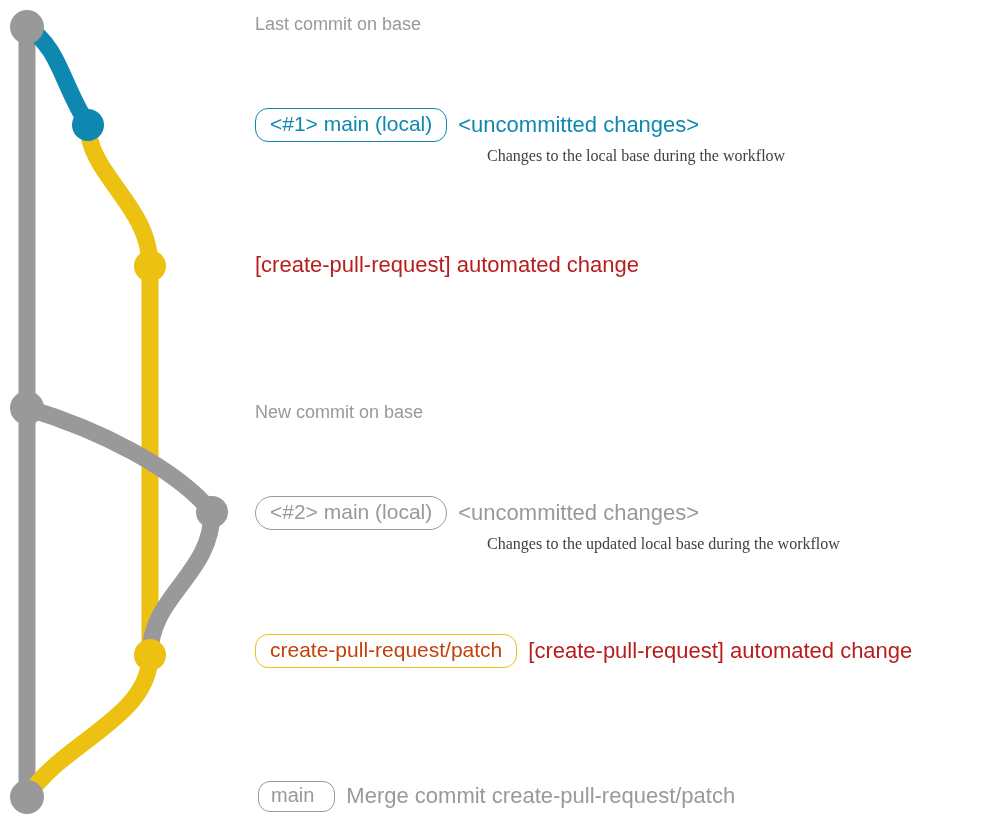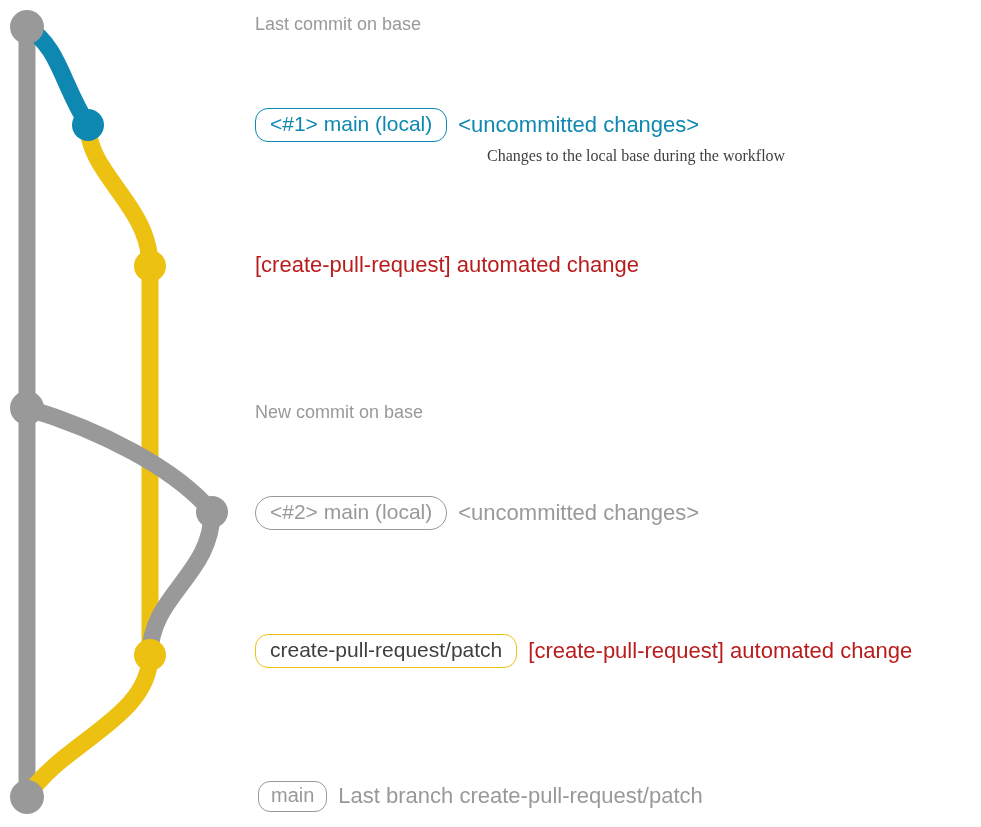--- a/index.html
+++ b/index.html
@@ -40,22 +40,22 @@
     border-radius: 13px;
     padding: 3px 14px 5px 14px;
     font-size: 21px;
     line-height: 1.15;
     color: #999999;
     background: transparent;
     white-space: nowrap;
   }
   .pill.teal  { border-color: #0e88b1; color: #0e88b1; }
   .pill.gray  { border-color: #999999; color: #999999; border-radius: 17px; }
-  .pill.yellow{ border-color: #edc111; color: #404040; }
-  .pill.small { padding: 2px 12px 4px 12px; border-radius: 12px; font-size: 20px; }
+  .pill.yellow{ border-color: #edc111; color: #c2410c; }
+  .pill.small { padding: 2px 20px 4px 12px; border-radius: 12px; font-size: 20px; }
 
   .headline {
     font-size: 22px;
     line-height: 1.2;
     white-space: nowrap;
   }
   .headline.teal   { color: #0e88b1; }
   .headline.gray   { color: #999999; }
   .headline.yellow { color: #b91c1c; }
 
@@ -118,26 +118,27 @@
 
   <div class="row" style="left:255px; top:252px;">
     <span class="headline yellow">[create-pull-request] automated change</span>
   </div>
 
   <div class="row" style="left:255px; top:496px;">
     <span class="pill gray">&lt;#2&gt; main (local)</span>
     <span class="gap"></span>
     <span class="headline gray">&lt;uncommitted changes&gt;</span>
   </div>
+  <div class="subtext" style="left:487px; top:534px;">Changes to the updated local base during the workflow</div>
 
   <div class="row" style="left:255px; top:634px;">
     <span class="pill yellow">create-pull-request/patch</span>
     <span class="gap"></span>
     <span class="headline yellow">[create-pull-request] automated change</span>
   </div>
 
   <div class="row" style="left:258px; top:781px;">
     <span class="pill gray small">main</span>
     <span class="gap"></span>
-    <span class="headline gray">Last branch create-pull-request/patch</span>
+    <span class="headline gray">Merge commit create-pull-request/patch</span>
   </div>
 
 </div>
 
 </body></html>

